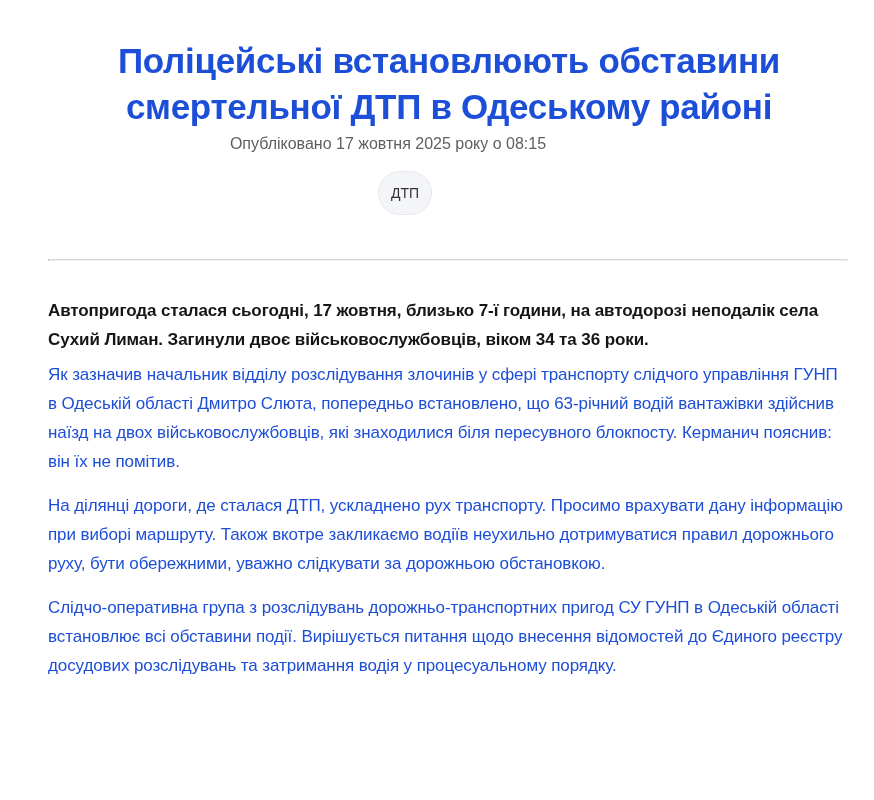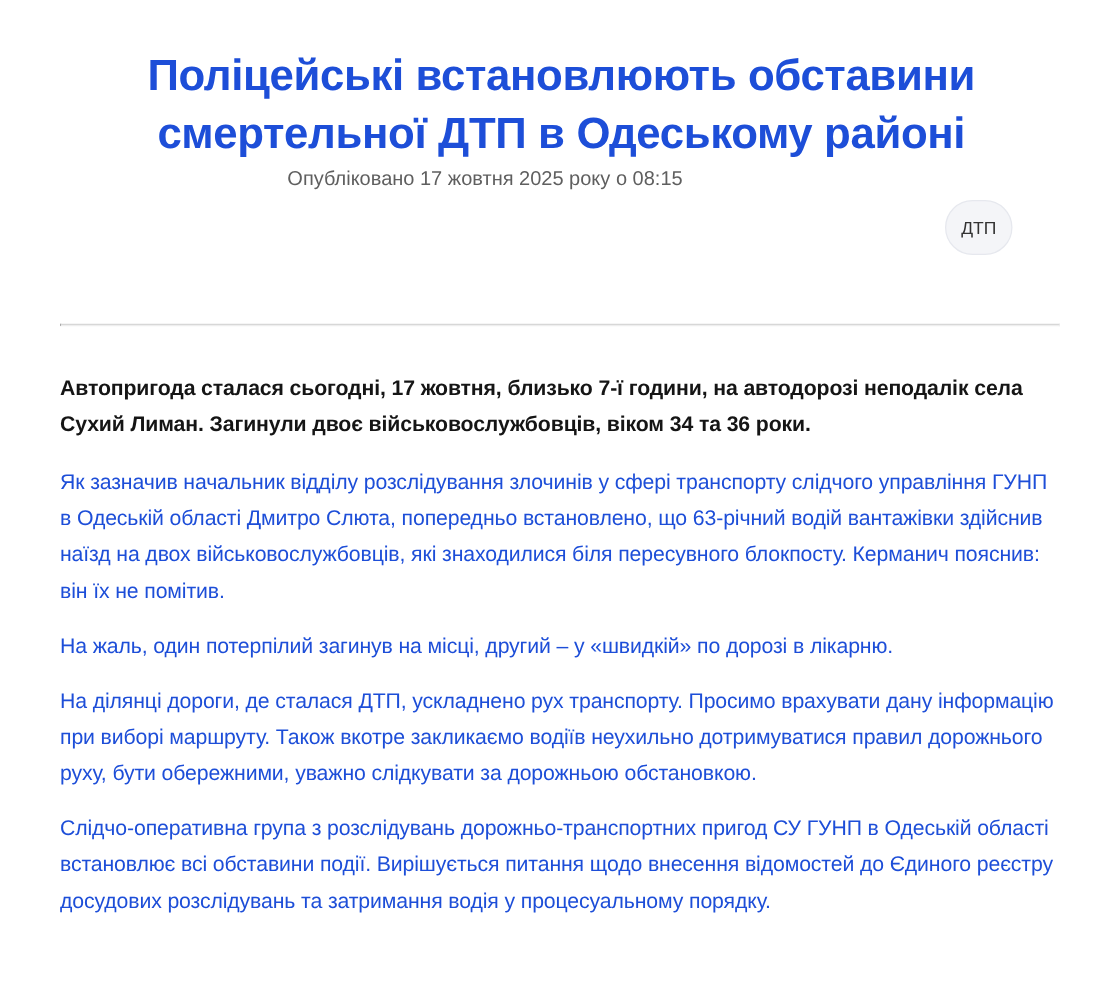--- a/index.html
+++ b/index.html
@@ -39,24 +39,24 @@
       top: 133px;
       width: 776px;
       text-align: center;
       font-size: 16px;
       line-height: 22px;
       color: #5f5f5f;
     }
     .tags {
       position: absolute;
       left: 0;
-      top: 160px;
+      top: 171px;
       width: 810px;
       display: flex;
-      justify-content: flex-end;
+      justify-content: center;
     }
     .tag-chip {
       box-sizing: border-box;
       min-width: 54px;
       height: 44px;
       padding: 0 10px;
       border-radius: 22px;
       background: #f4f5f8;
       border: 1px solid #e6e8ee;
       display: flex;
@@ -84,37 +84,36 @@
     .body p {
       margin: 0 0 15px 0;
       font-size: 17px;
       line-height: 29px;
       color: #1d4ed8;
       letter-spacing: -0.1px;
     }
     .body p.lead {
       font-weight: 700;
       color: #151515;
-      margin-bottom: 17px;
+      margin-bottom: 6px;
     }
   </style>
 </head>
 <body>
 
 <div class="article">
   <h1 class="title">Поліцейські встановлюють обставини смертельної ДТП в Одеському районі</h1>
 
   <div class="meta">Опубліковано 17 жовтня 2025 року о 08:15</div>
 
   <div class="tags">
     <a class="tag-chip">ДТП</a>
   </div>
 
   <hr class="divider">
 
   <div class="body">
     <p class="lead">Автопригода сталася сьогодні, 17 жовтня, близько 7-ї години, на автодорозі неподалік села Сухий Лиман. Загинули двоє військовослужбовців, віком 34 та 36 роки.</p>
     <p>Як зазначив начальник відділу розслідування злочинів у сфері транспорту слідчого управління ГУНП в Одеській області Дмитро Слюта, попередньо встановлено, що 63-річний водій вантажівки здійснив наїзд на двох військовослужбовців, які знаходилися біля пересувного блокпосту. Керманич пояснив: він їх не помітив.</p>
-    <p>На жаль, один потерпілий загинув на місці, другий – у «швидкій» по дорозі в лікарню.</p>
     <p>На ділянці дороги, де сталася ДТП, ускладнено рух транспорту. Просимо врахувати дану інформацію при виборі маршруту. Також вкотре закликаємо водіїв неухильно дотримуватися правил дорожнього руху, бути обережними, уважно слідкувати за дорожньою обстановкою.</p>
     <p>Слідчо-оперативна група з розслідувань дорожньо-транспортних пригод СУ ГУНП в Одеській області встановлює всі обставини події. Вирішується питання щодо внесення відомостей до Єдиного реєстру досудових розслідувань та затримання водія у процесуальному порядку.</p>
   </div>
 </div>
 
 </body></html>

